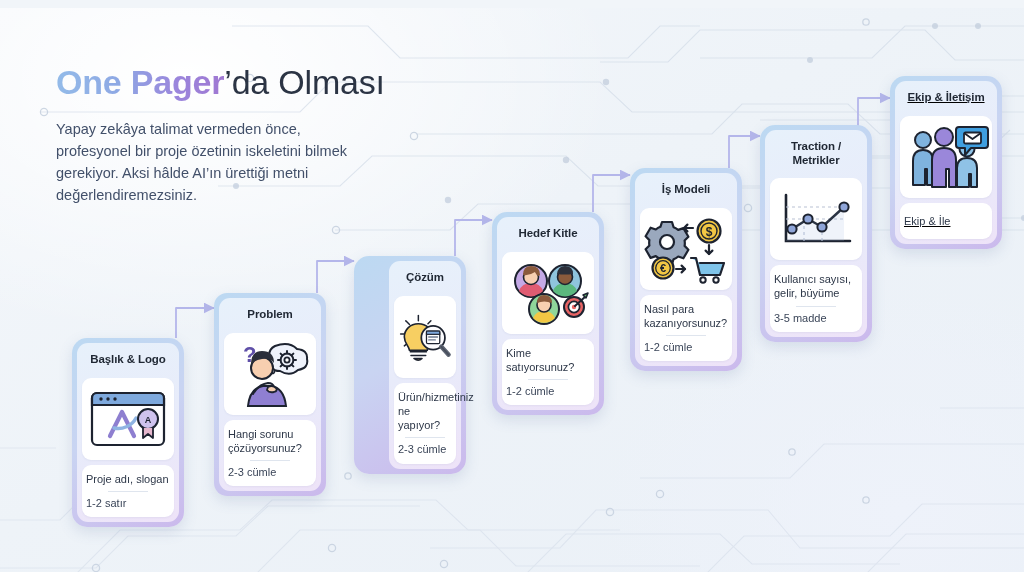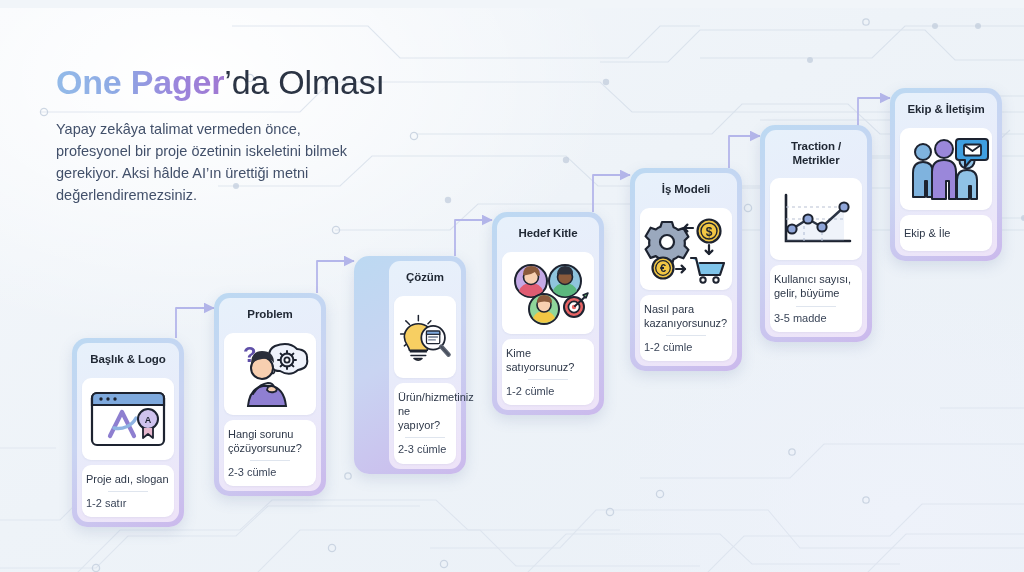--- a/index.html
+++ b/index.html
@@ -175,21 +175,21 @@
         </svg>
       </div>
       <div class="cap-box">
         <div class="cap-main">Proje adı, slogan</div>
         <div class="cap-div"></div>
         <div class="cap-sub">1-2 satır</div>
       </div>
     </div>
   </div>
 
-  <div class="card" style="left:214px; top:285px;">
+  <div class="card" style="left:214px; top:285px;border-radius:13px;">
     <div class="card-inner">
       <div class="card-title">Problem</div>
       <div class="icon-box">
         <svg width="84" height="68" viewBox="0 0 84 68">
           <text x="15" y="22" font-size="22" font-weight="700" font-family="Liberation Sans, sans-serif" fill="#5f4fa8">?</text>
           <path d="M47 6 q14-5 22 3 q11 1 10 10 q2 9-9 11 q-8 7-18 1 q-12 0-10-11 q-3-10 5-14z" fill="#eef2fb" stroke="#1d2330" stroke-width="2"></path>
           <g transform="translate(59,20)">
             <circle r="6.4" fill="none" stroke="#1d2330" stroke-width="2"></circle>
             <circle r="2.6" fill="#fff" stroke="#1d2330" stroke-width="1.8"></circle>
             <g stroke="#1d2330" stroke-width="2" stroke-linecap="round">
@@ -354,21 +354,21 @@
         </svg>
       </div>
       <div class="cap-box">
         <div class="cap-main">Kullanıcı sayısı, gelir, büyüme</div>
         <div class="cap-div"></div>
         <div class="cap-sub">3-5 madde</div>
       </div>
     </div>
   </div>
 
-  <div class="card" style="left:890px; top:80px;">
+  <div class="card" style="left:890px; top:68px;text-decoration:underline;">
     <div class="card-inner">
       <div class="card-title">Ekip &amp; İletişim</div>
       <div class="icon-box">
         <svg width="86" height="68" viewBox="0 0 86 68">
           <g>
             <circle cx="20" cy="17" r="8" fill="#7fb3de" stroke="#1d2330" stroke-width="2"></circle>
             <path d="M10 62 V38 q0-11 10-11 q10 0 10 11 V62 h-6 V46 h-2 V62z" fill="#7fb3de" stroke="#1d2330" stroke-width="2" stroke-linejoin="round"></path>
           </g>
           <g>
             <circle cx="64" cy="26" r="7.5" fill="#8fc2e6" stroke="#1d2330" stroke-width="2"></circle>

